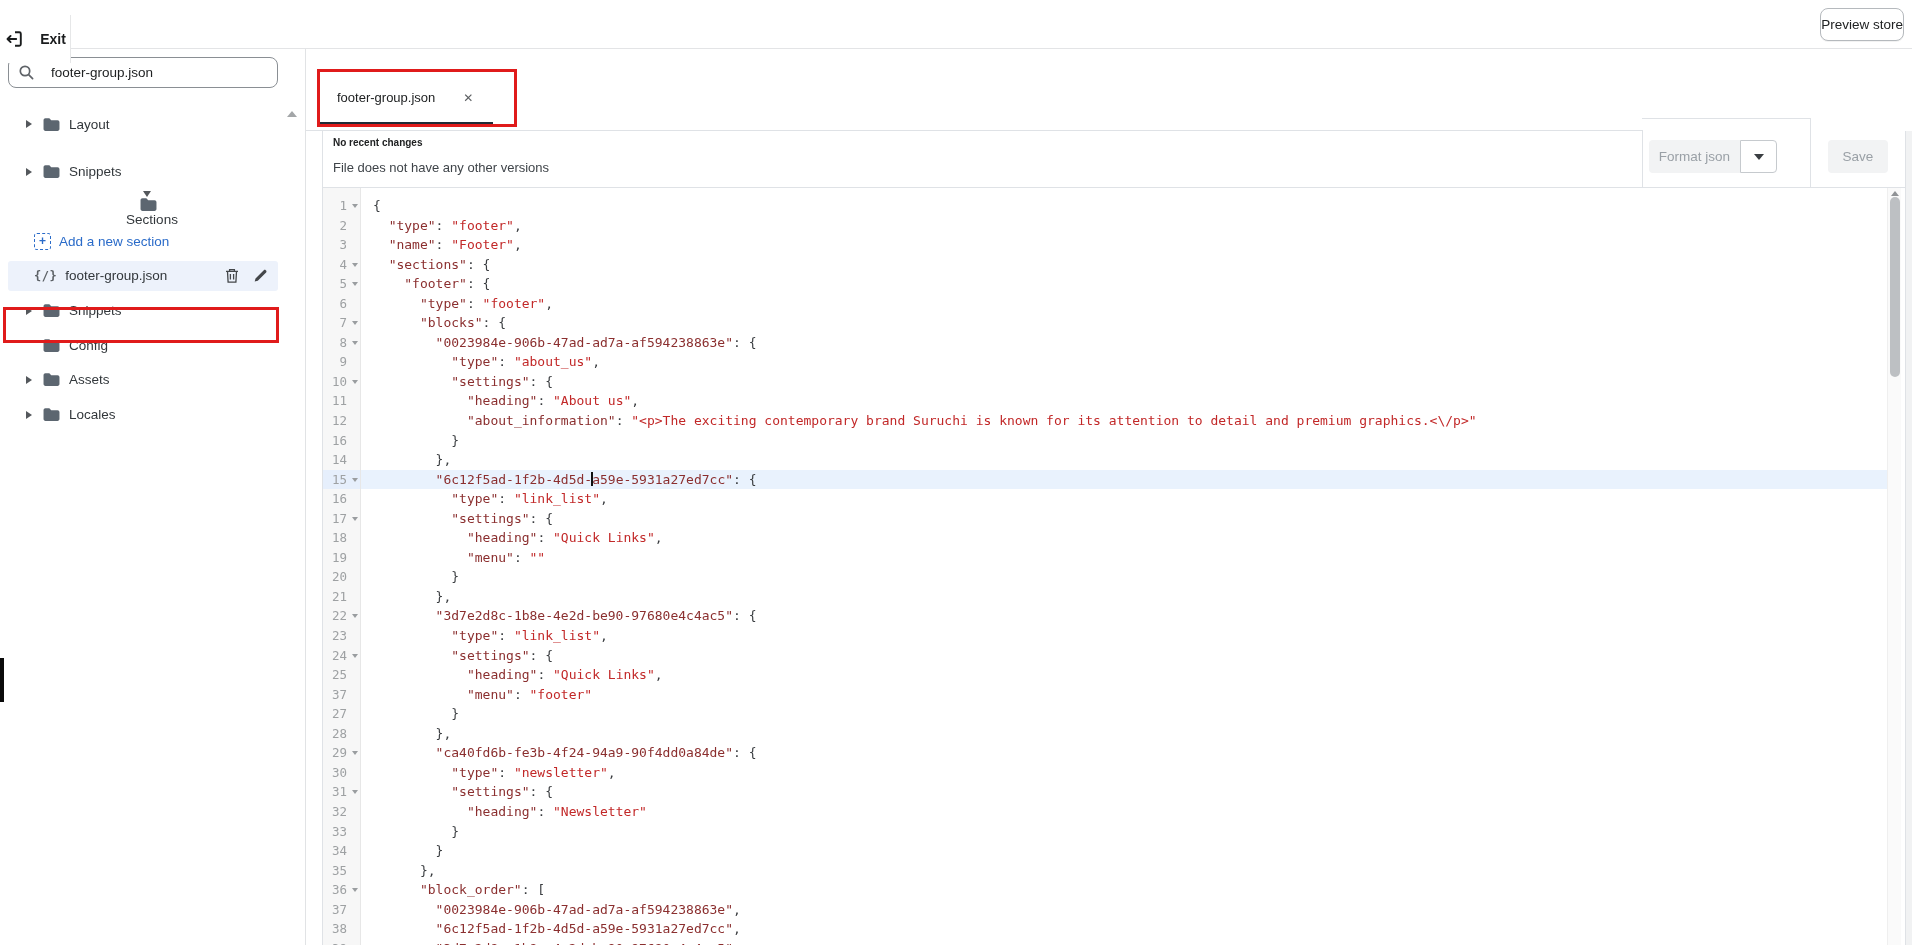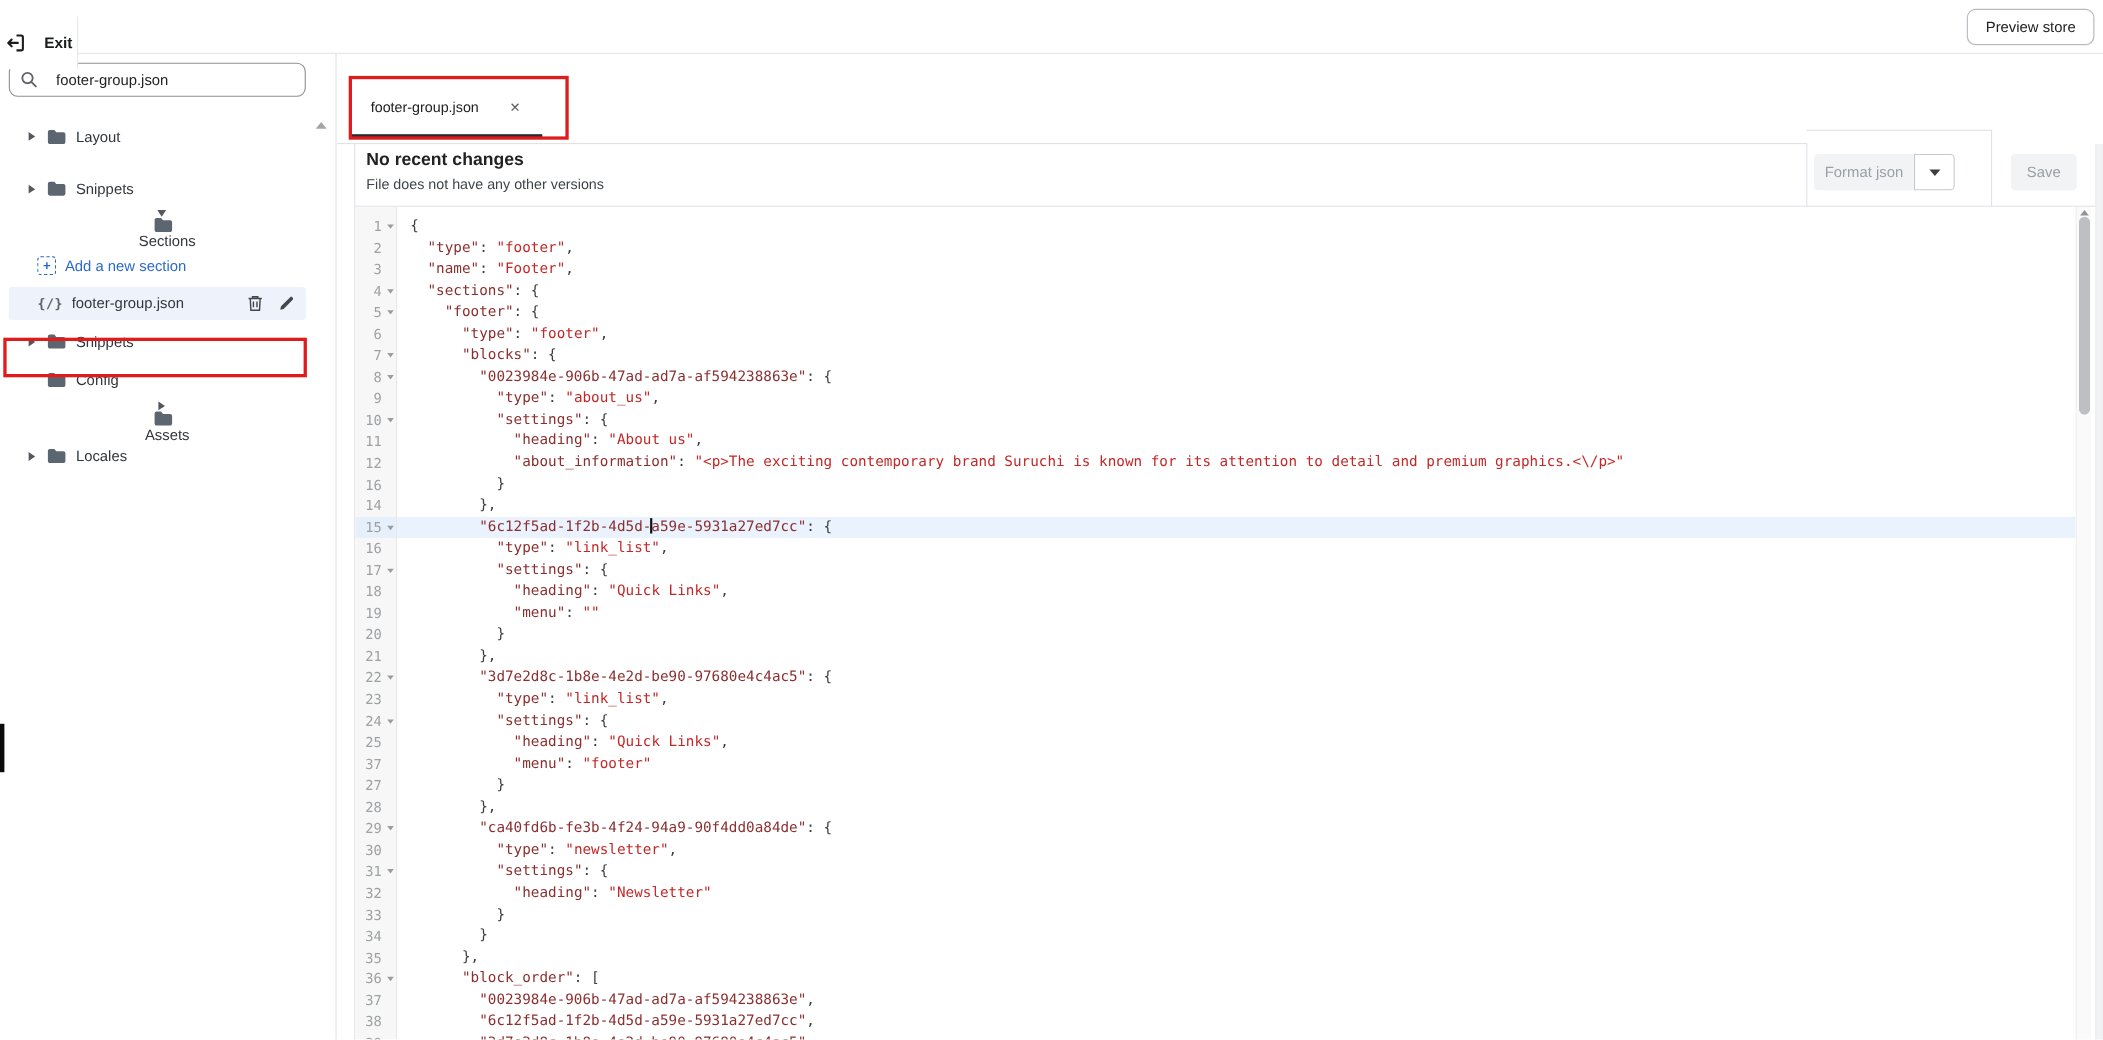--- a/index.html
+++ b/index.html
@@ -6,21 +6,21 @@
   * { margin:0; padding:0; box-sizing:border-box; }
   html,body { width:1912px; height:945px; background:#fff; overflow:hidden;
     font-family:"Liberation Sans","DejaVu Sans",sans-serif; color:#202223; }
 
   
   #topbar { position:absolute; left:0; top:0; width:1912px; height:49px; background:#fff;
     border-bottom:1px solid #e3e4e6; z-index:6; }
   #exit-btn { position:absolute; left:0; top:15px; width:71px; height:48px; border-right:1px solid #e6e7e8;
     display:flex; align-items:center; justify-content:center; gap:8px; cursor:pointer; background:#fff; border-top:0; border-left:0; border-bottom:0; }
   #exit-btn .lbl { font-size:14px; font-weight:700; color:#1a1c1d; }
-  #preview-btn { position:absolute; right:8px; top:8px; height:33px; padding:0 16px; background:#fff;
+  #preview-btn { position:absolute; right:8px; top:8px; height:33px; padding:0 0; background:#fff;
     border:1px solid #b5b9bd; border-radius:8px; font-size:13.5px; font-weight:500; color:#202223;
     box-shadow:0 1px 0 rgba(0,0,0,.05); cursor:pointer; font-family:inherit; }
 
   
   #sidebar { position:absolute; left:0; top:49px; width:306px; height:896px; background:#fff;
     border-right:1px solid #e1e3e5; z-index:4; }
   #search-wrap { position:absolute; left:8px; top:8px; width:270px; height:31px;
     border:1px solid #8a8f94; border-radius:8px; background:#fff; display:flex; align-items:center; padding:0 9px; gap:8px; }
   #search-input { border:none; outline:none; flex:1; font-size:13.5px; color:#202223; font-family:inherit; background:transparent; }
   #sb-scroll-up { position:absolute; left:287px; top:62px; width:0; height:0;
@@ -53,21 +53,21 @@
 
   
   #tab { position:absolute; left:320px; top:73px; width:173px; height:49px; background:#fff;
     display:flex; align-items:center; padding:0 14px 0 17px; cursor:pointer; z-index:5; }
   #tab .tab-label { font-size:13px; color:#202223; white-space:nowrap; }
   #tab .tab-close { margin-left:28px; font-size:12px; color:#5c5f62; cursor:pointer; line-height:1; }
   #tab-underline { position:absolute; left:320px; top:122px; width:173px; height:4px; background:#212b36; z-index:5; }
   .hline, .vline { position:absolute; background:#dfe2e6; }
 
   
-  #hdr-title { position:absolute; left:333px; top:137px; font-size:16px; font-weight:700; color:#202223; }
+  #hdr-title { position:absolute; left:333px; top:137px; font-size:10px; font-weight:700; color:#202223; }
   #hdr-subtitle { position:absolute; left:333px; top:160px; font-size:13px; color:#3f4449; }
   .gbtn { position:absolute; height:33px; background:#f2f3f4; border:none; border-radius:4px;
     font-size:13.5px; color:#9aa0a6; font-family:inherit; cursor:default; }
   #format-btn { left:1649px; top:140px; width:91px; border-radius:4px 0 0 4px; }
   #format-caret-btn { position:absolute; left:1740px; top:140px; width:37px; height:33px; background:#fff;
     border:1px solid #c6cace; border-radius:0 4px 4px 0; cursor:pointer; display:flex; align-items:center; justify-content:center; }
   #format-caret-btn .car { width:0; height:0; border-left:5px solid transparent; border-right:5px solid transparent; border-top:6px solid #3a3e42; }
   #save-btn { left:1828px; top:140px; width:60px; }
 
   
@@ -182,21 +182,21 @@
       </div>
       <div class="tree-row" style="top: 281.2px;">
         <span class="caret-sp"></span>
         <span class="tree-ic">
           <svg width="19" height="15" viewBox="0 0 20 16">
             <path d="M1.5 3.2c0-1.1.9-2 2-2h4.2l2 2.3h6.8c1.1 0 2 .9 2 2v7.3c0 1.1-.9 2-2 2h-13c-1.1 0-2-.9-2-2z" fill="#5c6670"></path>
           </svg>
         </span>
         <span class="tlabel">Config</span>
       </div>
-      <div class="tree-row" style="top: 315.9px; flex-direction: column;">
+      <div class="tree-row" style="top: 315.9px;">
         <span class="caret r"></span>
         <span class="tree-ic">
           <svg width="19" height="15" viewBox="0 0 20 16">
             <path d="M1.5 3.2c0-1.1.9-2 2-2h4.2l2 2.3h6.8c1.1 0 2 .9 2 2v7.3c0 1.1-.9 2-2 2h-13c-1.1 0-2-.9-2-2z" fill="#5c6670"></path>
           </svg>
         </span>
         <span class="tlabel">Assets</span>
       </div>
       <div class="tree-row" style="top: 350.6px;">
         <span class="caret r"></span>

